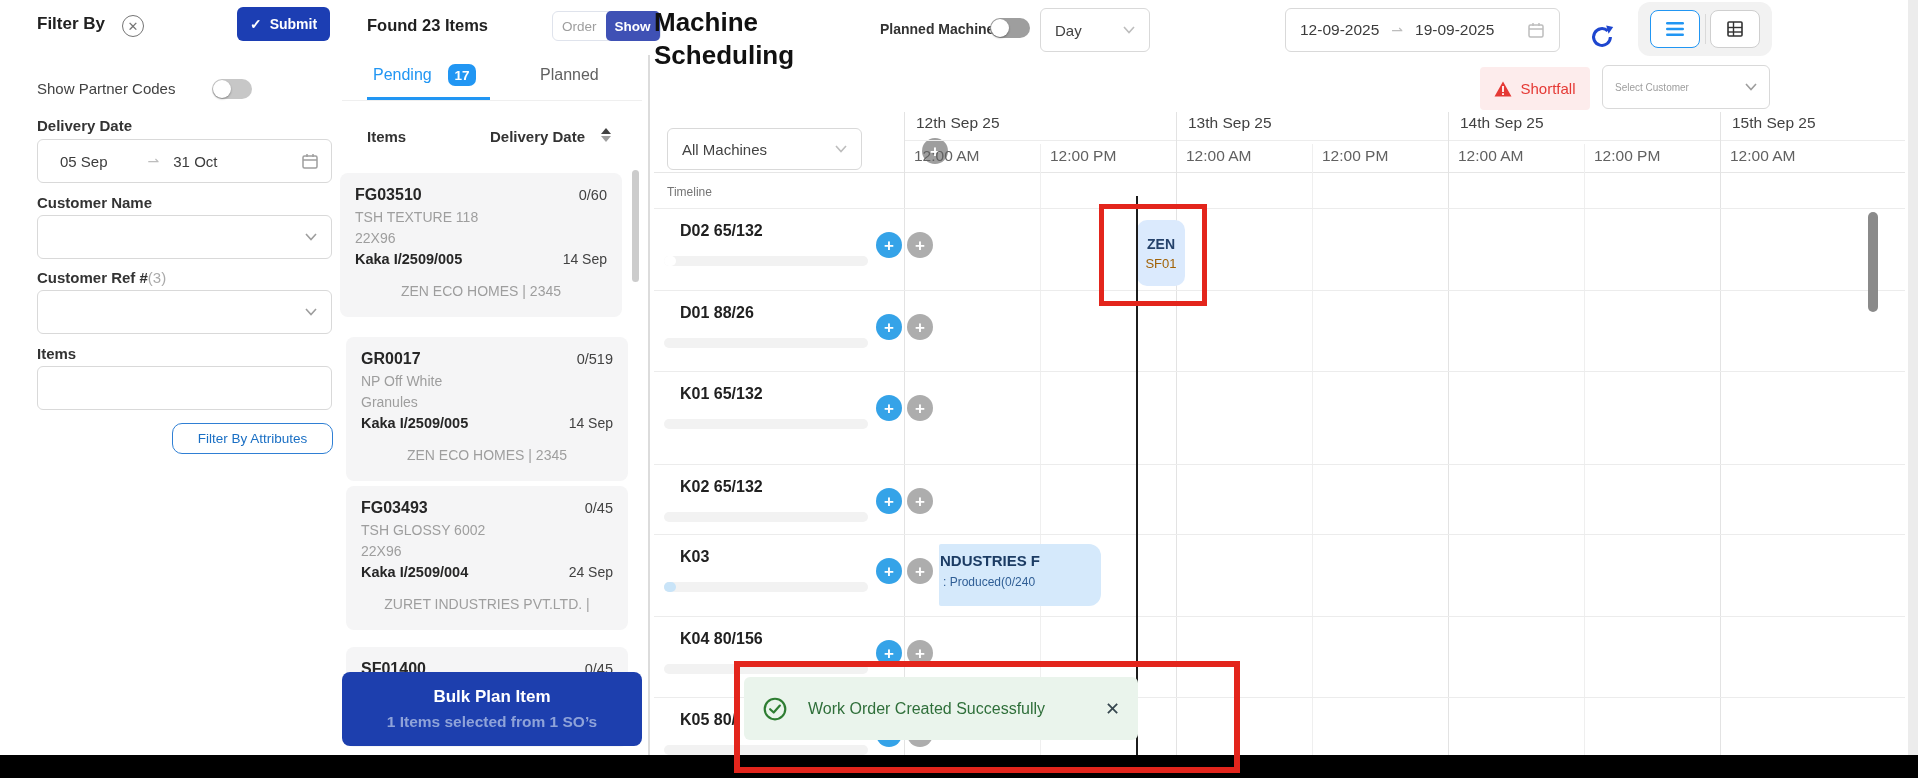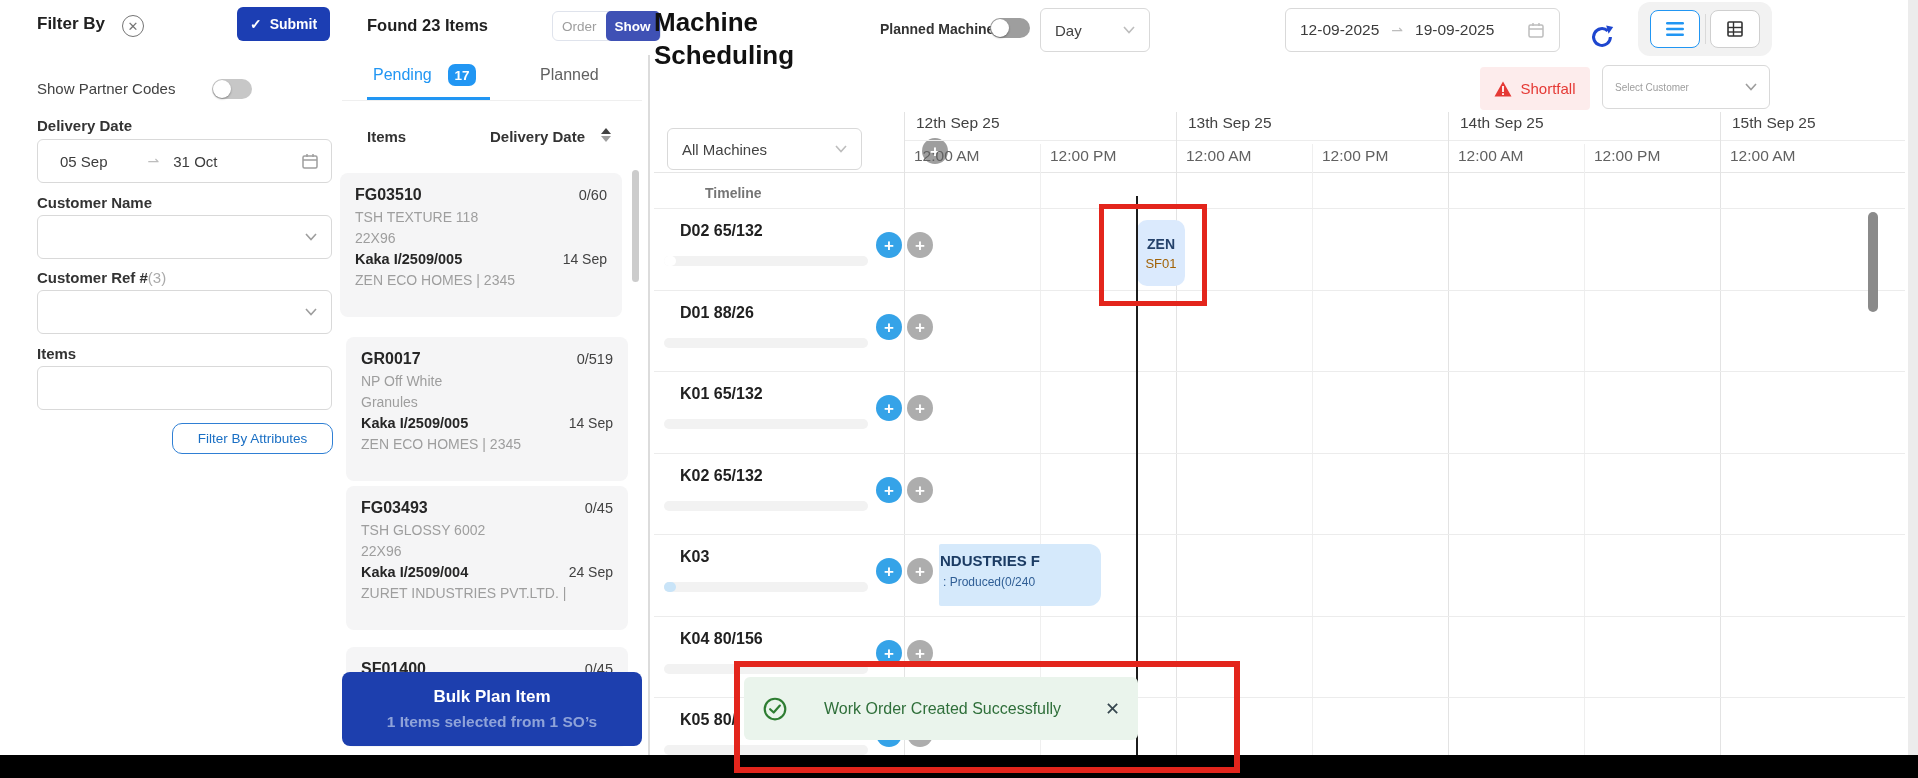--- a/index.html
+++ b/index.html
@@ -28,40 +28,40 @@
 
   
   .card { background:#f5f5f6; border-radius:8px; padding:13px 15px; width:282px; overflow:hidden; }
   .card .row1 { display:flex; justify-content:space-between; align-items:baseline; }
   .card .code { font-size:16px; font-weight:700; color:#262626; }
   .card .qty { font-size:14.5px; color:#424242; }
   .card .desc { font-size:14px; color:#9e9e9e; margin-top:5px; }
   .card .row2 { display:flex; justify-content:space-between; align-items:baseline; margin-top:5px; }
   .card .oref { font-size:14.5px; font-weight:700; color:#262626; }
   .card .date { font-size:14px; color:#424242; }
-  .card .cust { font-size:14px; color:#9e9e9e; margin-top:5px; }
+  .card .cust { font-size:14px; color:#9e9e9e; margin-top:16px;text-align:center; }
   .bulk-btn { background:#1d3fae; border:none; border-radius:8px; color:#fff; cursor:pointer;
      display:flex; flex-direction:column; align-items:center; justify-content:center; gap:6px; }
 
   
   .mrow { position:absolute; left:0; width:1251px; height:81px; border-top:1px solid #ececec; }
   .mrow .mlabel { position:absolute; left:26px; top:13px; font-size:16px; font-weight:700; color:#212121; }
   .mrow .pbar { position:absolute; left:10px; top:47px; width:204px; height:10px; background:#f2f2f2;
      border-radius:5px; }
   .mrow .pcap { position:absolute; left:0; top:0; width:12px; height:10px; border-radius:5px; }
   .pluscirc { position:absolute; width:26px; height:26px; border-radius:50%; color:#fff; font-size:17px;
      font-weight:700; display:flex; align-items:center; justify-content:center; cursor:pointer; line-height:1; }
   .gridline-v { position:absolute; width:1px; }
   .day-h { position:absolute; top:114px; font-size:15.5px; color:#424242; }
   .time-h { position:absolute; top:147px; font-size:15.5px; color:#616161; }
   .chip { position:absolute; background:#d9ebfb; color:#1c3c64; }
 
   .redbox { position:absolute; border:5px solid #e3251c; z-index:60; }
   .toast { position:absolute; background:#eaf4ec; border-radius:6px; display:flex; align-items:center;
-     z-index:45;gap:16px; }
+     z-index:45; }
 </style>
 </head>
 <body>
 
 <div class="abs" style="left:0;top:0;width:340px;height:629px;text-decoration:underline;">
   <div class="abs" style="left:37px;top:14px;font-size:17px;font-weight:700;color:#212121;">Filter By</div>
   <div class="abs flex" style="left:122px;top:15px;width:22px;height:22px;border:1.6px solid #757575;border-radius:50%;justify-content:center;color:#757575;font-size:13px;">✕</div>
 
   <button class="abs submit-btn" style="left:237px;top:7px;width:93px;height:34px;">
     <span style="font-size:14px;">✓</span>
@@ -258,21 +258,21 @@
 </div>
 
 <div class="abs inputbox flex" style="left:667px;top:128px;width:195px;height:42px;padding:8px 14px;justify-content:space-between;">
   <span style="font-size:15px;color:#424242;">All Machines</span>
   <svg class="chev" viewBox="0 0 12 8">
     <polyline points="1,1 6,6.5 11,1" fill="none" stroke="#bdbdbd" stroke-width="1.6"></polyline>
     </svg>
 </div>
 <div class="pluscirc" style="left:922px;top:138px;background:#9e9e9e;position:absolute;">+</div>
 
-<div class="abs" style="left:667px;top:185px;font-size:14px;font-weight:700;color:#757575;margin-left:38px;">Timeline</div>
+<div class="abs" style="left:667px;top:185px;font-size:12px;font-weight:400;color:#757575;">Timeline</div>
 
 <div class="abs" style="left:654px;top:172px;width:1251px;height:1px;background:#e6e6e6;"></div>
 <div class="abs" style="left:904px;top:140px;width:1001px;height:1px;background:#ececec;"></div>
 
 <div id="grid-layer">
     <div class="gridline-v" style="left: 904px; top: 112px; height: 643px; background: rgb(227, 227, 227);"></div>
     <div class="day-h" style="left: 916px;">12th Sep 25</div>
     <div class="gridline-v" style="left: 1176px; top: 112px; height: 643px; background: rgb(227, 227, 227);"></div>
     <div class="day-h" style="left: 1188px;">13th Sep 25</div>
     <div class="gridline-v" style="left: 1448px; top: 112px; height: 643px; background: rgb(227, 227, 227);"></div>
@@ -304,21 +304,21 @@
       <div class="pbar"></div>
       <div class="pluscirc" style="left:222px;top:23px;background:#35a3e8;">+</div>
       <div class="pluscirc" style="left:253px;top:23px;background:#adadad;">+</div>
     </div>
     <div class="mrow" style="top: 163px;">
       <div class="mlabel">K01 65/132</div>
       <div class="pbar"></div>
       <div class="pluscirc" style="left:222px;top:23px;background:#35a3e8;">+</div>
       <div class="pluscirc" style="left:253px;top:23px;background:#adadad;">+</div>
     </div>
-    <div class="mrow" style="top: 245px;">
+    <div class="mrow" style="top: 256px;">
       <div class="mlabel">K02 65/132</div>
       <div class="pbar"></div>
       <div class="pluscirc" style="left:222px;top:23px;background:#35a3e8;">+</div>
       <div class="pluscirc" style="left:253px;top:23px;background:#adadad;">+</div>
     </div>
     <div class="mrow" style="top: 326px;">
       <div class="mlabel">K03</div>
       <div class="pbar">
         <div class="pcap" style="background:#c9e4f8;"></div>
       </div>

